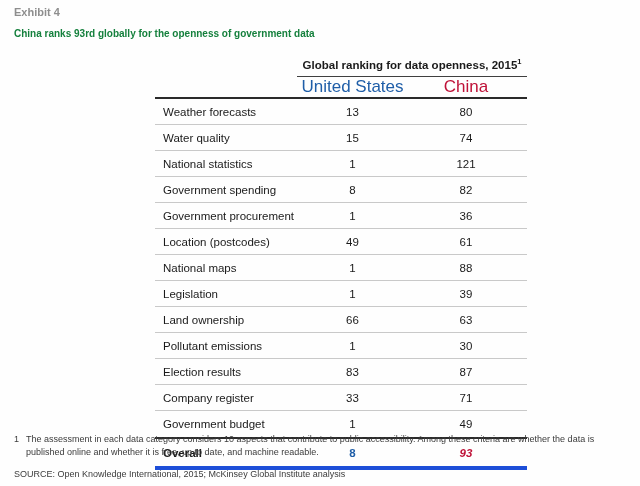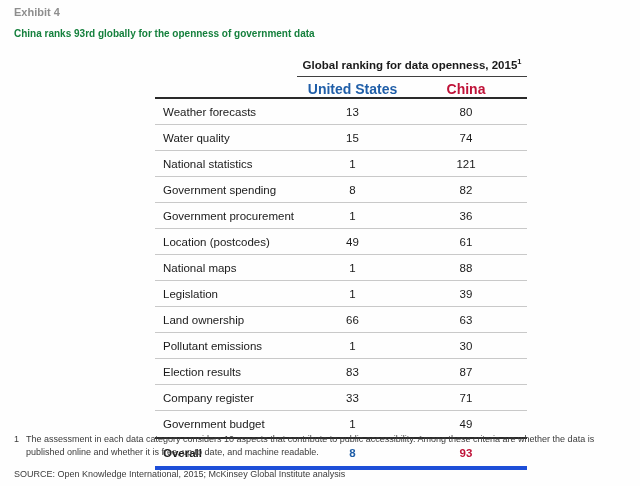--- a/index.html
+++ b/index.html
@@ -25,21 +25,21 @@
   .group-header {
     margin-left:142px; width:230px; height:22px;
     line-height:20px; text-align:center;
     font-size:11.5px; font-weight:bold;
     border-bottom:1px solid #3f3f3f;
   }
   .group-header sup { font-size:7.5px; vertical-align:super; line-height:0; }
   .country-header {
     display:flex; height:22px; align-items:flex-end;
     border-bottom:2px solid #2a2a2a;
-    font-size:14px; font-weight:bold;
+    font-size:17px; font-weight:normal;
   }
   .col-cat  { width:145px; padding-left:8px; text-align:left; }
   .col-us   { width:105px; text-align:center; }
   .col-cn   { width:122px; text-align:center; }
   .trow {
     display:flex; height:26px; align-items:center;
     font-size:11.5px;
     border-bottom:1px solid #c9c9c9;
   }
   .trow:last-child { border-bottom:none; }
@@ -143,21 +143,21 @@
       <div class="trow">
         <div class="col-cat">Government budget</div>
         <div class="col-us">1</div>
         <div class="col-cn">49</div>
       </div>
     </div>
 
   <div class="overall-row">
     <div class="col-cat">Overall</div>
     <div class="col-us" style="color: rgb(31, 94, 168);">8</div>
-    <div class="col-cn" style="color: rgb(191, 18, 56);">93</div>
+    <div class="col-cn" style="color: rgb(191, 18, 56); font-style: italic;">93</div>
   </div>
 
 </div>
 
 <div class="footnote">
   <span class="fn-marker">1</span>
   <span>The assessment in each data category considers 10 aspects that contribute to public accessibility. Among these criteria are whether the data is published online and whether it is free, up to date, and machine readable.</span>
 </div>
 
 <div class="source">SOURCE: Open Knowledge International, 2015; McKinsey Global Institute analysis</div>

